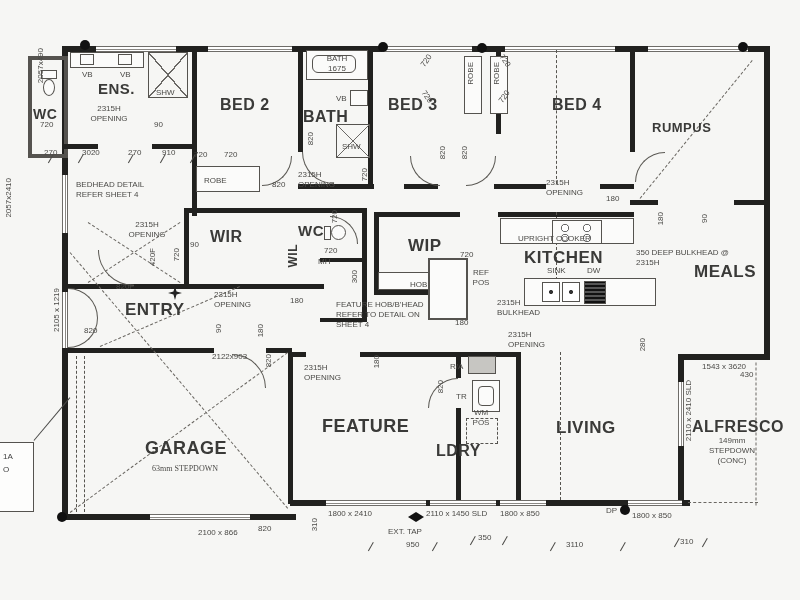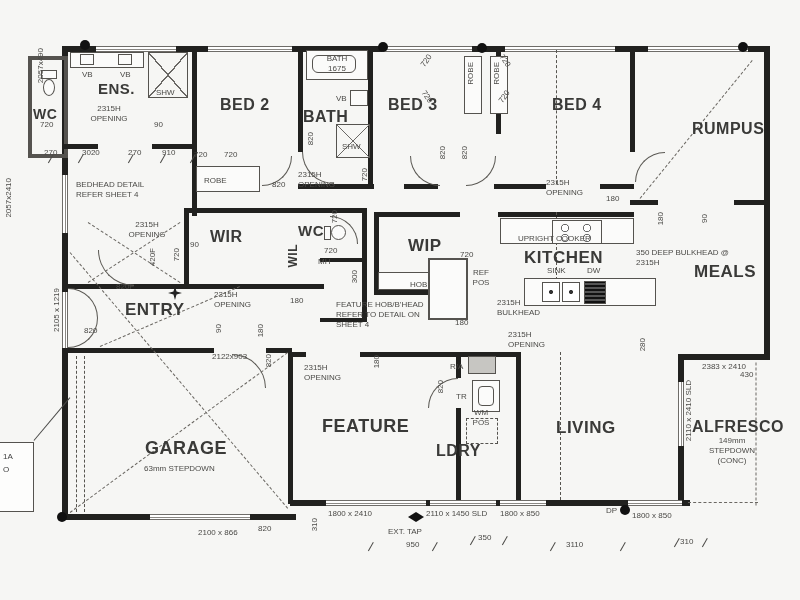--- a/index.html
+++ b/index.html
@@ -199,21 +199,21 @@
     <div>O</div>
   </div>
   <div class="wl" style="left:34px;top:440px;width:56px;height:1.2px;transform:rotate(-50deg);transform-origin:left center"></div>
 
   <div class="room" style="left:33px;top:106px;font-size:14px">WC</div>
   <div class="room" style="left:98px;top:80px;font-size:15px">ENS.</div>
   <div class="room" style="left:220px;top:96px;font-size:16px">BED 2</div>
   <div class="room" style="left:303px;top:108px;font-size:16px">BATH</div>
   <div class="room" style="left:388px;top:96px;font-size:16px">BED 3</div>
   <div class="room" style="left:552px;top:96px;font-size:16px">BED 4</div>
-  <div class="room" style="left:692px;top:120px;font-size:16px">RUMPUS</div>
+  <div class="room" style="left:652px;top:120px;font-size:13px">RUMPUS</div>
   <div class="room" style="left:210px;top:228px;font-size:16px">WIR</div>
   <div class="room" style="left:298px;top:222px;font-size:15px">WC</div>
   <div class="room" style="left:286px;top:244px;font-size:12px;writing-mode:vertical-rl;transform:rotate(180deg)">WIL</div>
   <div class="room" style="left:408px;top:236px;font-size:17px">WIP</div>
   <div class="room" style="left:524px;top:248px;font-size:17px">KITCHEN</div>
   <div class="room" style="left:694px;top:262px;font-size:17px">MEALS</div>
   <div class="room" style="left:125px;top:300px;font-size:17px">ENTRY</div>
   <div class="room" style="left:145px;top:438px;font-size:18px">GARAGE</div>
   <div class="room" style="left:322px;top:416px;font-size:18px">FEATURE</div>
   <div class="room" style="left:436px;top:442px;font-size:16px">LDRY</div>
@@ -299,22 +299,22 @@
       <div class="ann" style="left: 547px; top: 266px;">SINK</div>
       <div class="ann" style="left: 587px; top: 266px;">DW</div>
       <div class="ann" style="left: 450px; top: 362px;">R/A</div>
       <div class="ann" style="left: 456px; top: 392px;">TR</div>
       <div class="ann" style="left: 466px; top: 408px; width: 30px; text-align: center;">WM
 POS</div>
       <div class="ann vert" style="left: 436px; top: 380px;">820</div>
       <div class="ann" style="left: 304px; top: 363px; width: 56px;">2315H
 OPENING</div>
       <div class="ann vert" style="left: 372px; top: 355px;">180</div>
-      <div class="ann" style="left: 144px; top: 464px;">63mm STEPDOWN</div>
-      <div class="ann" style="left: 702px; top: 362px;">2383 x 2410</div>
+      <div class="ann" style="left: 152px; top: 464px; font-family: Liberation Serif, serif;">63mm STEPDOWN</div>
+      <div class="ann" style="left: 702px; top: 362px;">1543 x 3620</div>
       <div class="ann" style="left: 740px; top: 370px;">430</div>
       <div class="ann vert" style="left: 684px; top: 380px;">2110 x 2410 SLD</div>
       <div class="ann" style="left: 699px; top: 436px; width: 66px; text-align: center;">149mm
 STEPDOWN
 (CONC)</div>
       <div class="ann" style="left: 198px; top: 528px;">2100 x 866</div>
       <div class="ann" style="left: 258px; top: 524px;">820</div>
       <div class="ann vert" style="left: 310px; top: 518px;">310</div>
       <div class="ann" style="left: 328px; top: 509px;">1800 x 2410</div>
       <div class="ann" style="left: 426px; top: 509px;">2110 x 1450 SLD</div>

